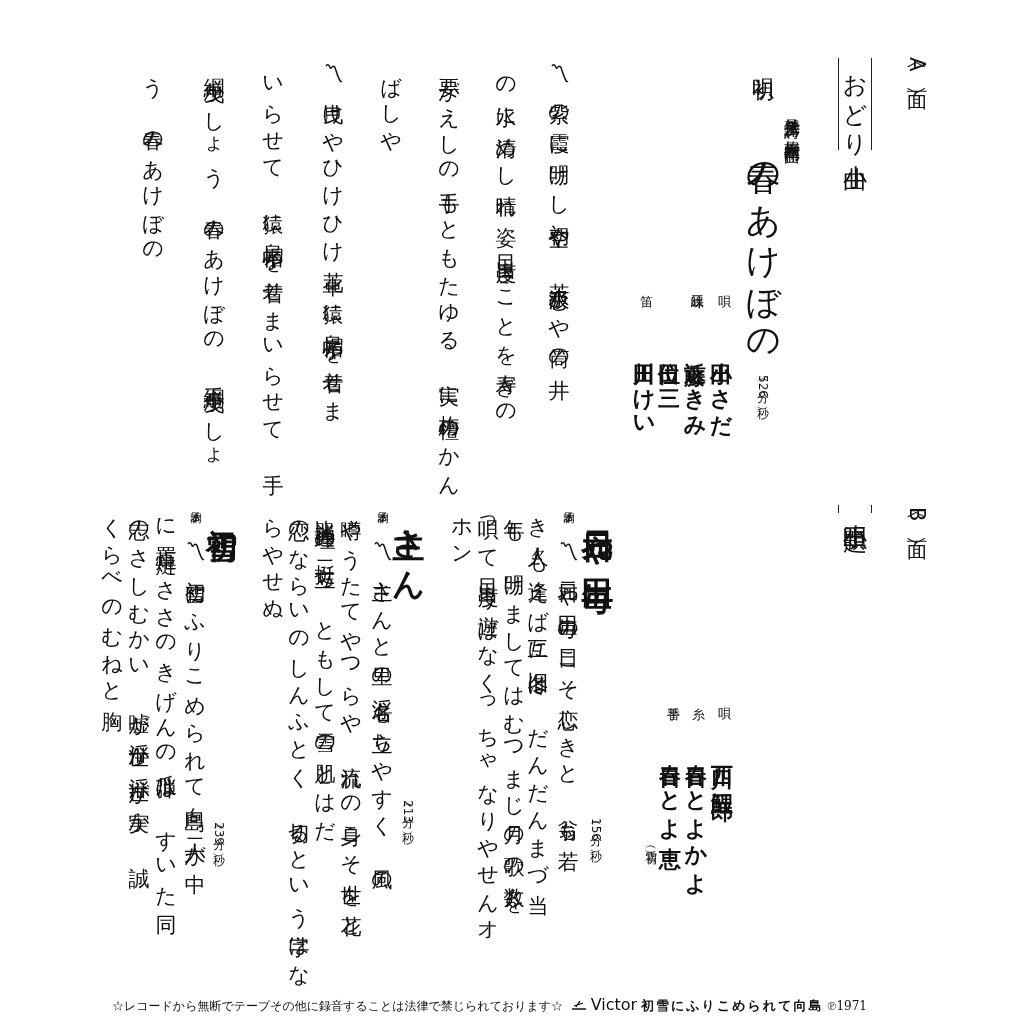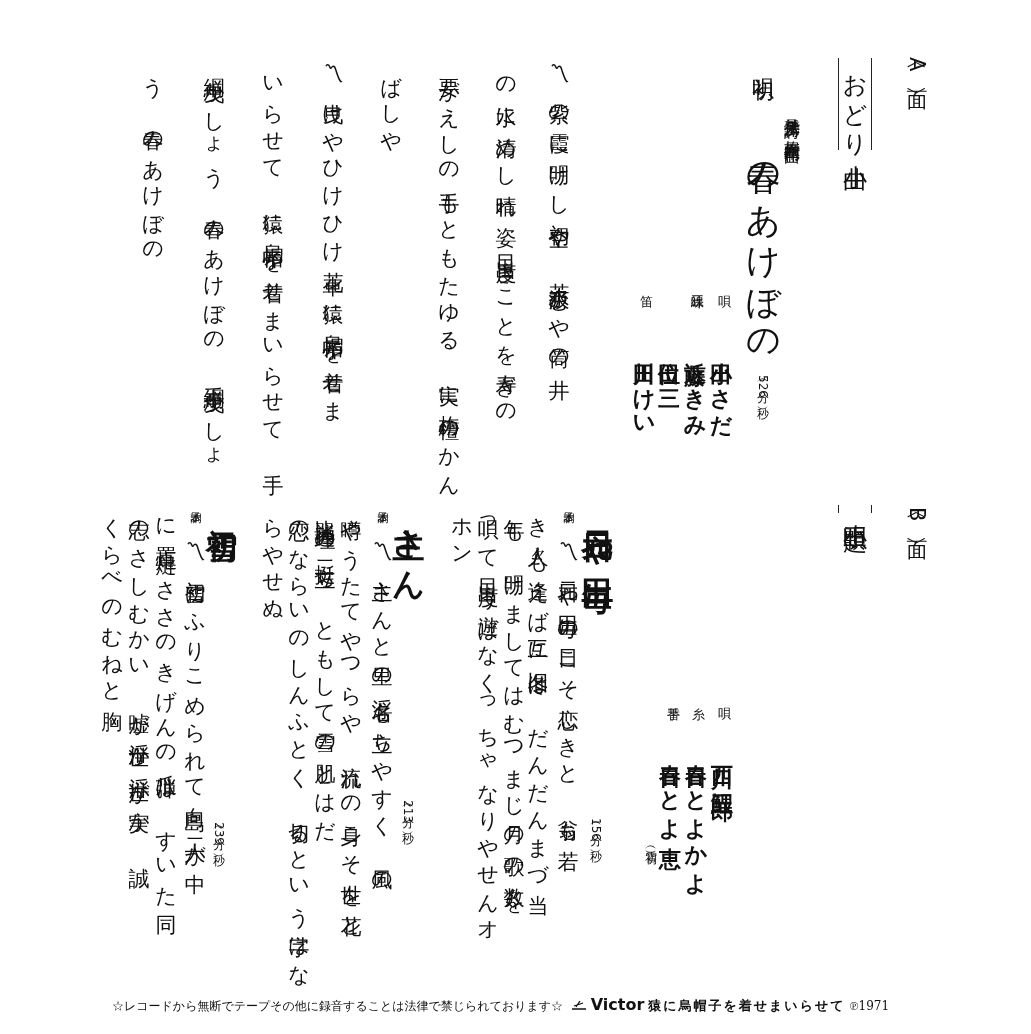--- a/index.html
+++ b/index.html
@@ -10,21 +10,21 @@
   .boxed { border-left:1.5px solid #222; border-right:1.5px solid #222; padding:0 4px; font-size:24px; letter-spacing:2px; }
   .credit-small { font-size:16px; letter-spacing:1px; }
   .title-big { font-size:34px; letter-spacing:3px; }
   .duration { font-size:12px; font-family:"DejaVu Sans","Liberation Sans",sans-serif; }
   .role { font-size:13px; }
   .name { font-size:22px; font-weight:bold; letter-spacing:2px; }
   .lyric { font-size:21px; letter-spacing:3.5px; }
   .song-title { font-size:32px; font-weight:bold; letter-spacing:4px; }
   .tone { font-size:11px; letter-spacing:0; }
   .footer { position:absolute; top:995px; left:112px; font-size:12px; white-space:nowrap; }
-  .footer .victor { font-family:"DejaVu Sans","Liberation Sans",sans-serif; font-weight:bold; font-size:16px; }
+  .footer .victor { font-family:"DejaVu Sans","Liberation Sans",sans-serif; font-weight:normal; font-size:16px; }
   .footer .company { font-family:"DejaVu Sans","Liberation Sans",sans-serif; font-weight:bold; font-size:13px; letter-spacing:2px; }
 </style>
 </head>
 <body>
 
 <div class="v side-label" style="left:906px;top:55px;">〈A面〉</div>
 <div class="v boxed" style="left:838px;top:58px;">おどり小曲</div>
 <div class="v credit-small" style="left:784px;top:105px;">鷲見房子作詩／杵屋六左衛門作曲</div>
 
 <div class="v" style="left:752px;top:60px;font-size:22px;">初唄</div>
@@ -86,15 +86,15 @@
 <div class="v lyric" style="left:101px;top:503px;">くらべのむねと胸</div>
 
 <div class="footer">
   <span>☆レコードから無断でテープその他に録音することは法律で禁じられております☆</span>
   <span style="display:inline-block;margin-left:4px;">
     <svg width="16" height="12" viewBox="0 0 16 12">
         <path d="M1 11 L15 11 M3 8 L12 5 M5 9 L9 3" stroke="#111" stroke-width="1.3" fill="none"></path>
       </svg>
   </span>
   <span class="victor">Victor</span>
-  <span class="company">猿に烏帽子を着せまいらせて</span>
+  <span class="company">初雪にふりこめられて向島</span>
   <span>℗1971</span>
 </div>
 
 </body></html>

